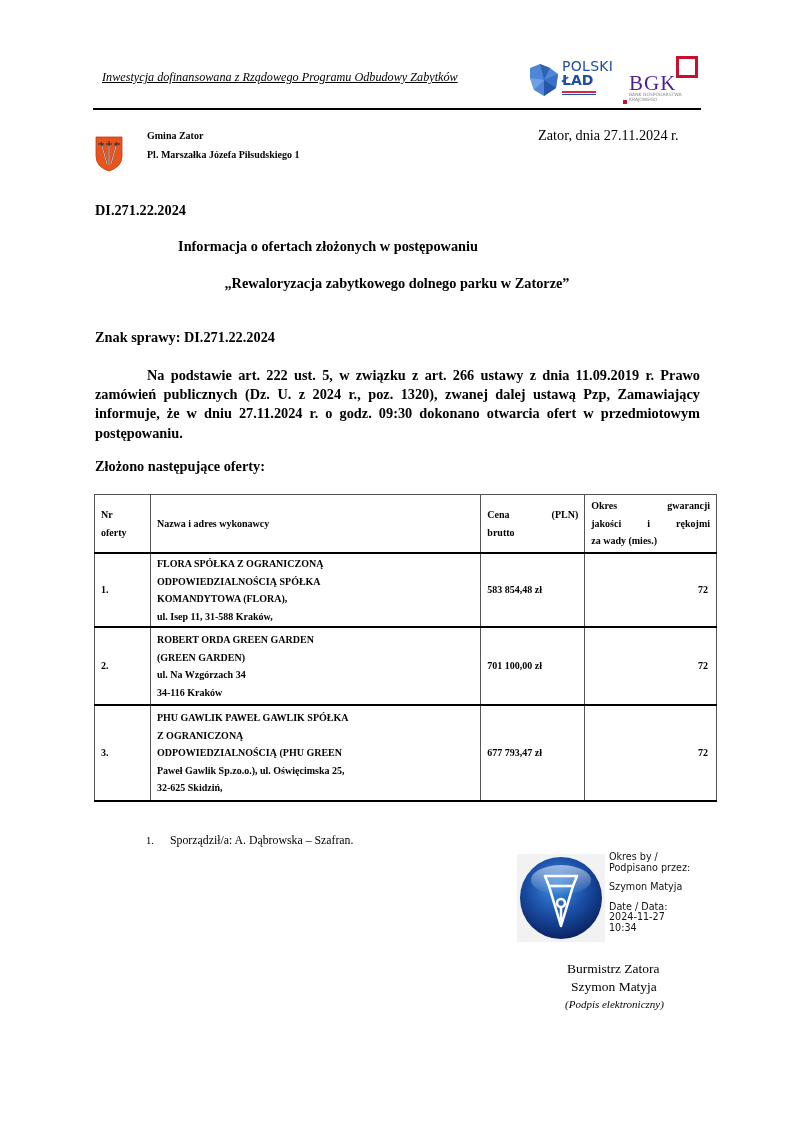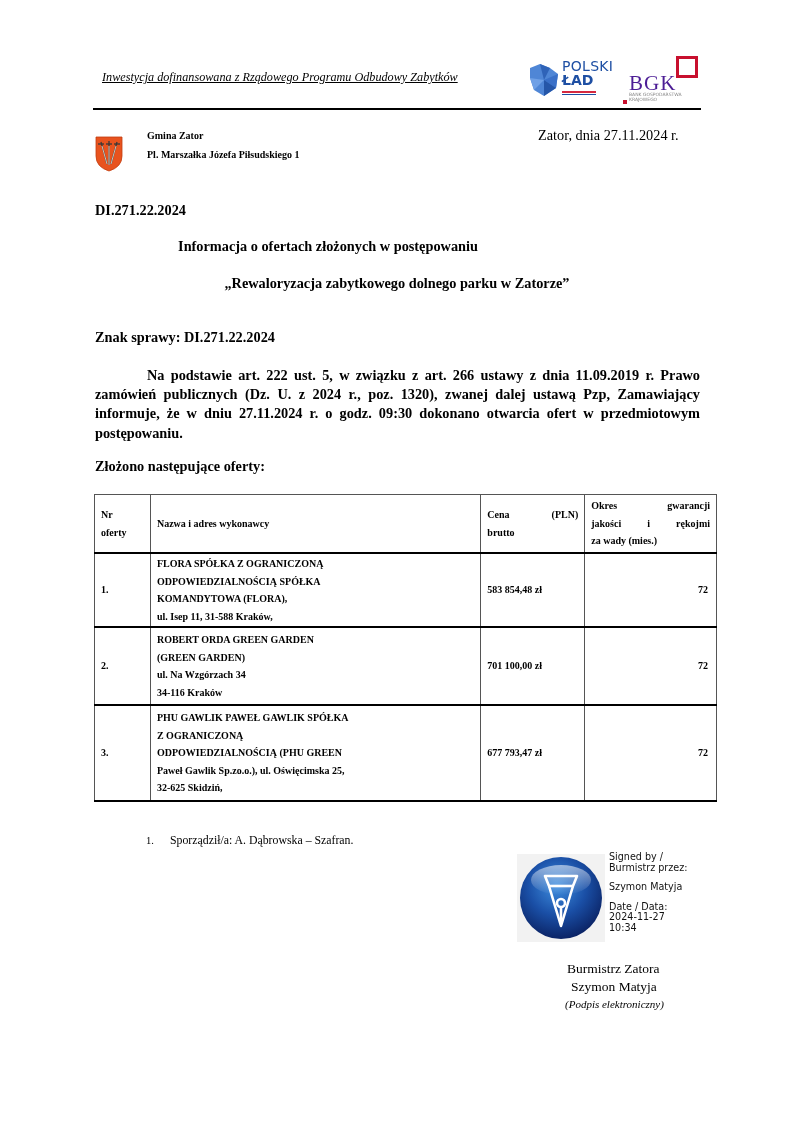--- a/index.html
+++ b/index.html
@@ -209,22 +209,22 @@
   <ellipse cx="44" cy="26" rx="30" ry="15" fill="url(#hl)"></ellipse>
   <g fill="none" stroke="#ffffff" stroke-width="2.6" stroke-linejoin="round">
     <path d="M28,22 H60 L56,32 L44,72 L32,32 Z"></path>
     <line x1="31" y1="32" x2="57" y2="32"></line>
     <line x1="44" y1="52" x2="44" y2="70"></line>
     <circle cx="44" cy="49" r="4"></circle>
   </g>
 </svg>
 
 <div class="abs sig-info">
-  <div>Signed by /</div>
-  <div>Burmistrz przez:</div>
+  <div>Okres by /</div>
+  <div>Podpisano przez:</div>
   <div class="gap"></div>
   <div>Szymon Matyja</div>
   <div class="gap"></div>
   <div>Date / Data:</div>
   <div>2024-11-27</div>
   <div>10:34</div>
 </div>
 
 <div class="abs burm">
   <div class="b1">Burmistrz Zatora</div>

